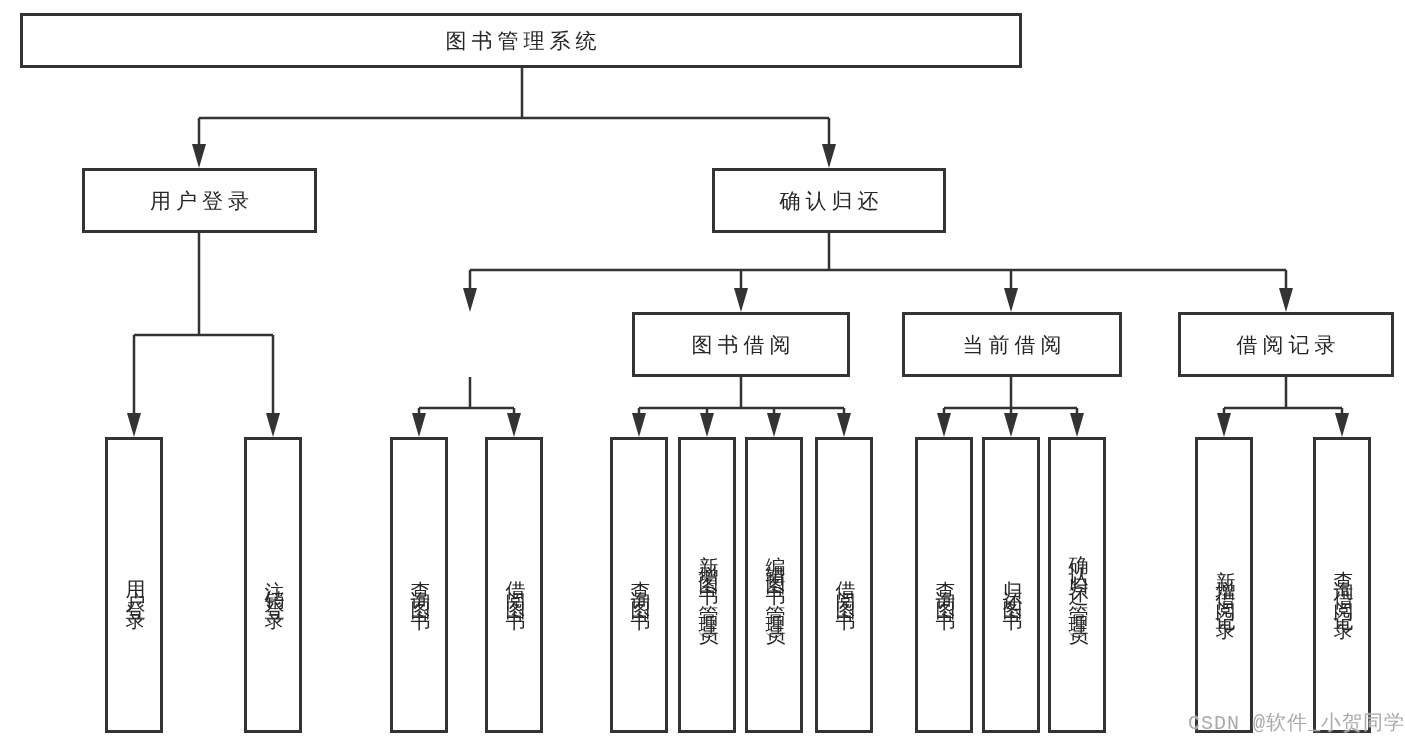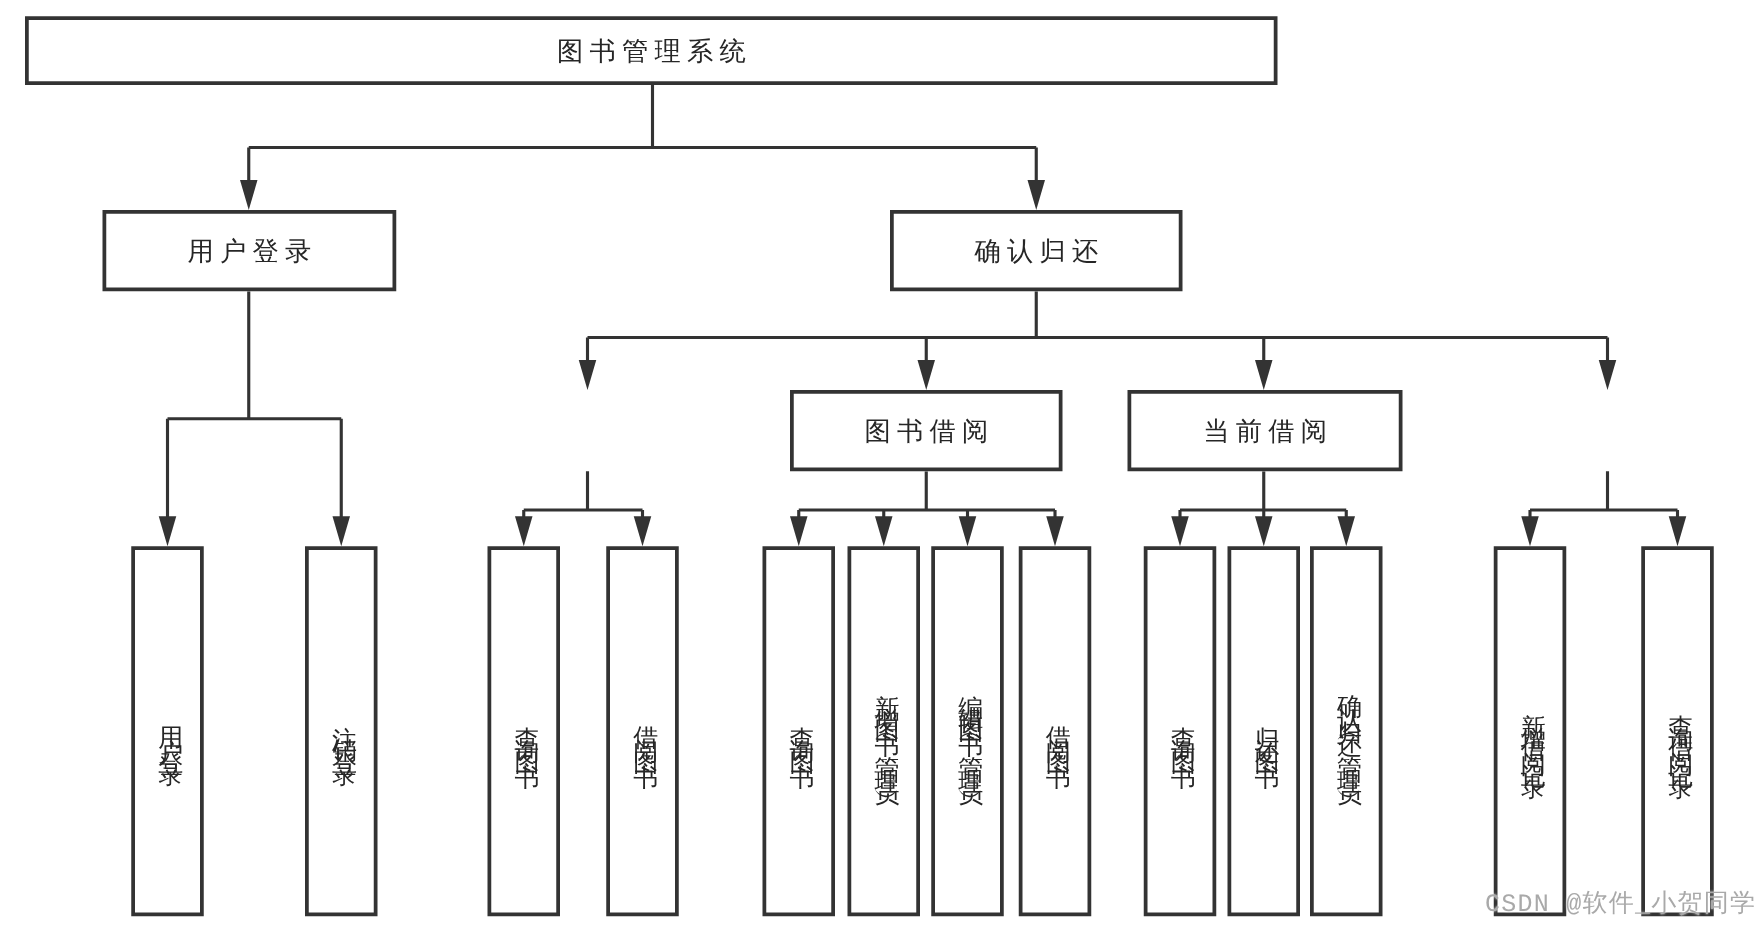--- a/index.html
+++ b/index.html
@@ -81,20 +81,23 @@
   <div class="node h" style="left:712px;top:168px;width:234px;height:65px">
     <span>确认归还</span>
   </div>
 
   <div class="node h" style="left:632px;top:312px;width:218px;height:65px">
     <span>图书借阅</span>
   </div>
   <div class="node h" style="left:902px;top:312px;width:220px;height:65px">
     <span>当前借阅</span>
   </div>
+  <div class="node h" style="left:1178px;top:312px;width:216px;height:65px">
+    <span>借阅记录</span>
+  </div>
 
   <div class="node v" style="left:105px;top:437px;width:58px;height:296px">
     <span class="vtext">用户登录</span>
   </div>
   <div class="node v" style="left:244px;top:437px;width:58px;height:296px">
     <span class="vtext">注销登录</span>
   </div>
 
   <div class="node v" style="left:390px;top:437px;width:58px;height:296px">
     <span class="vtext">查询图书</span>

